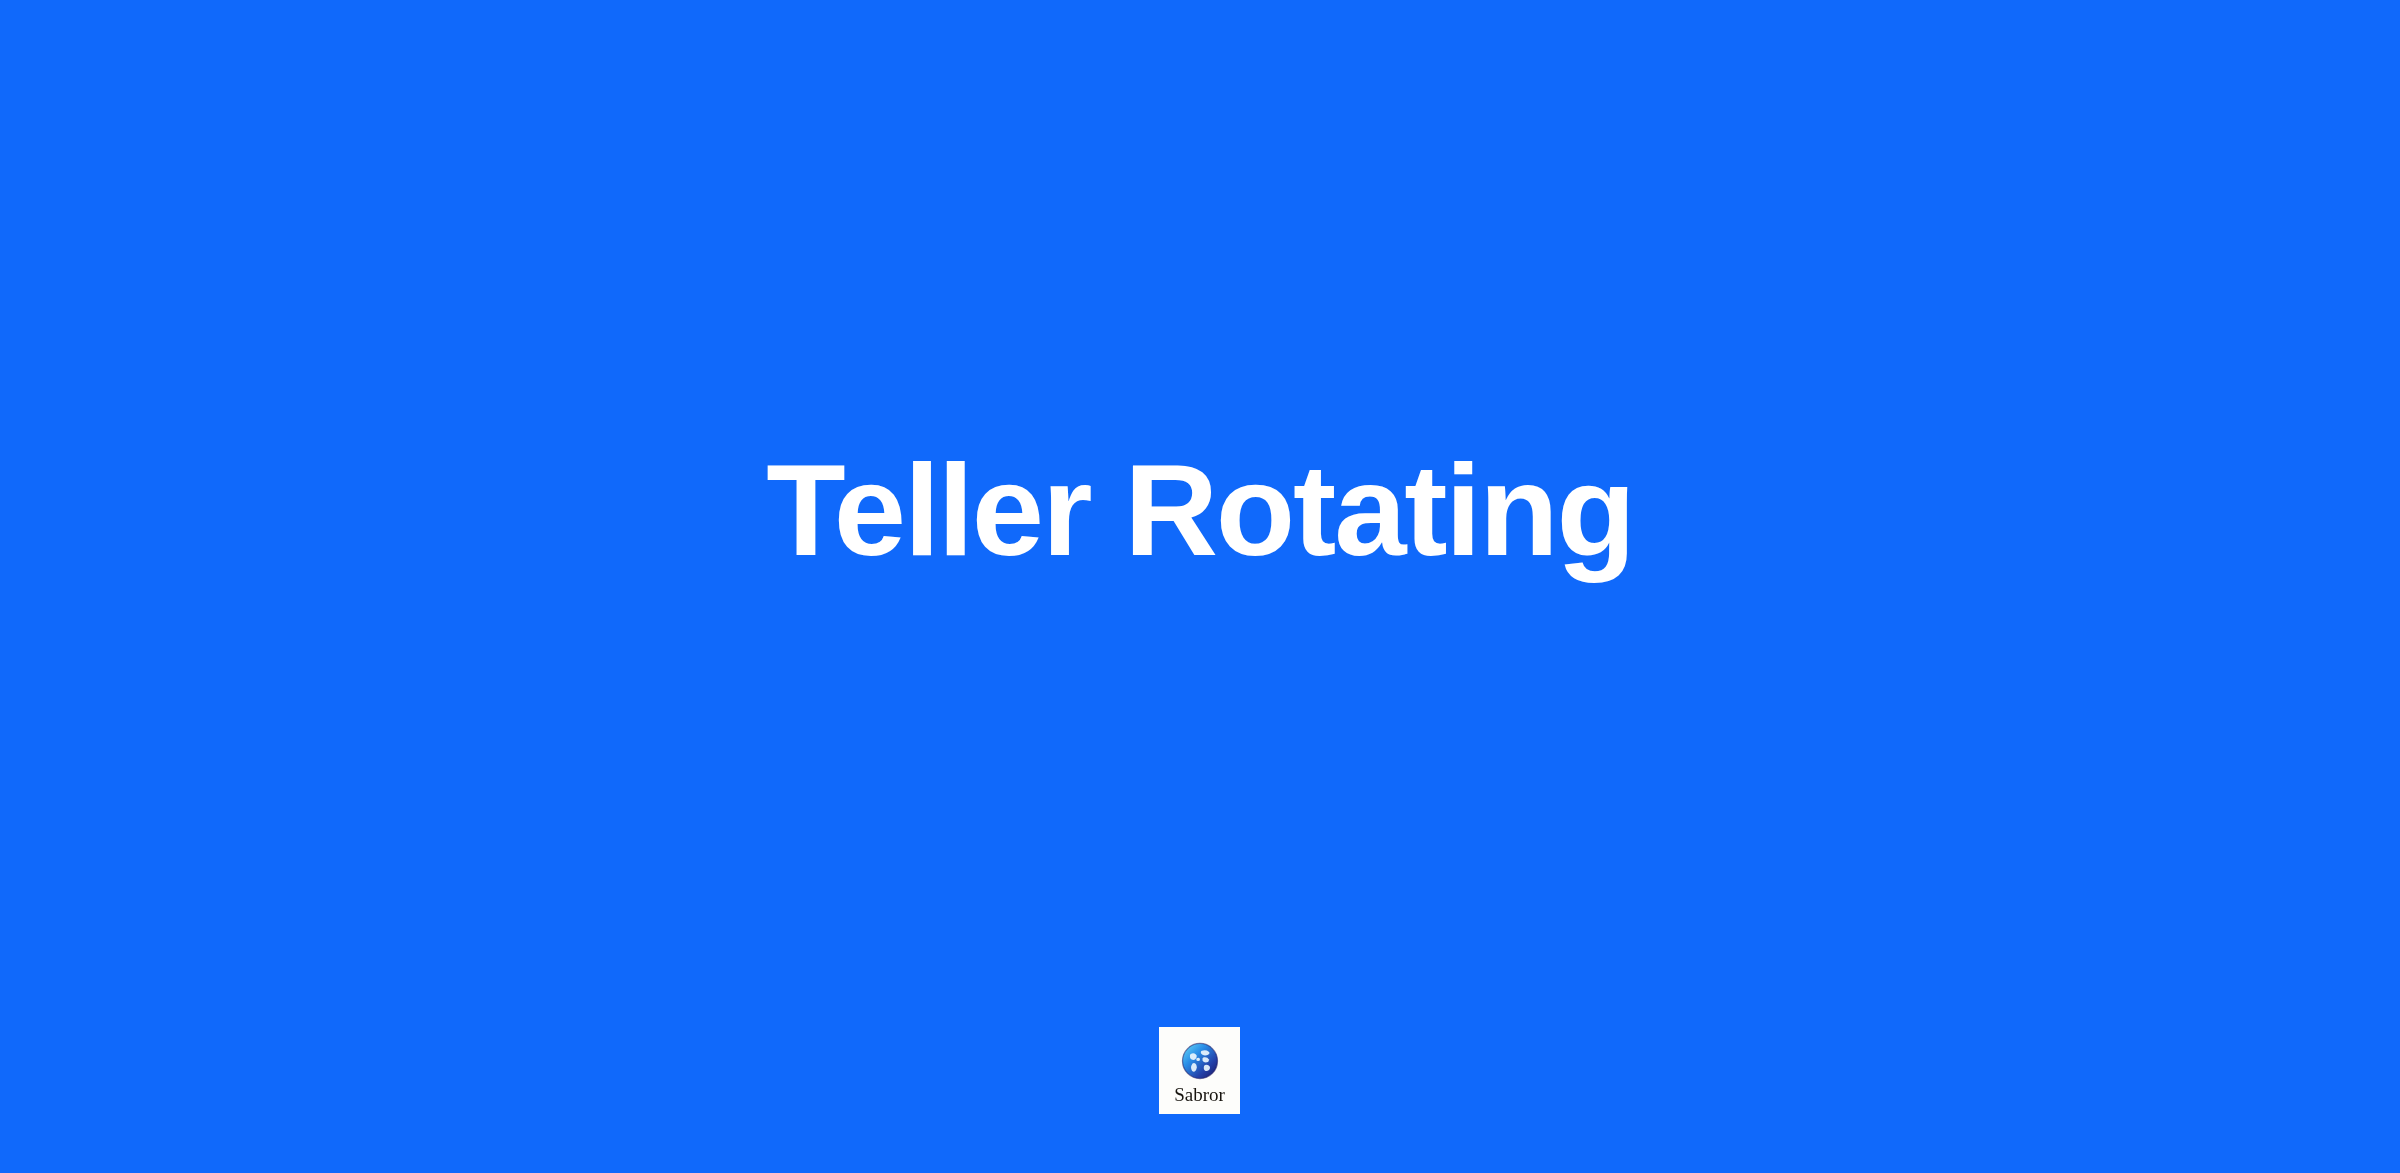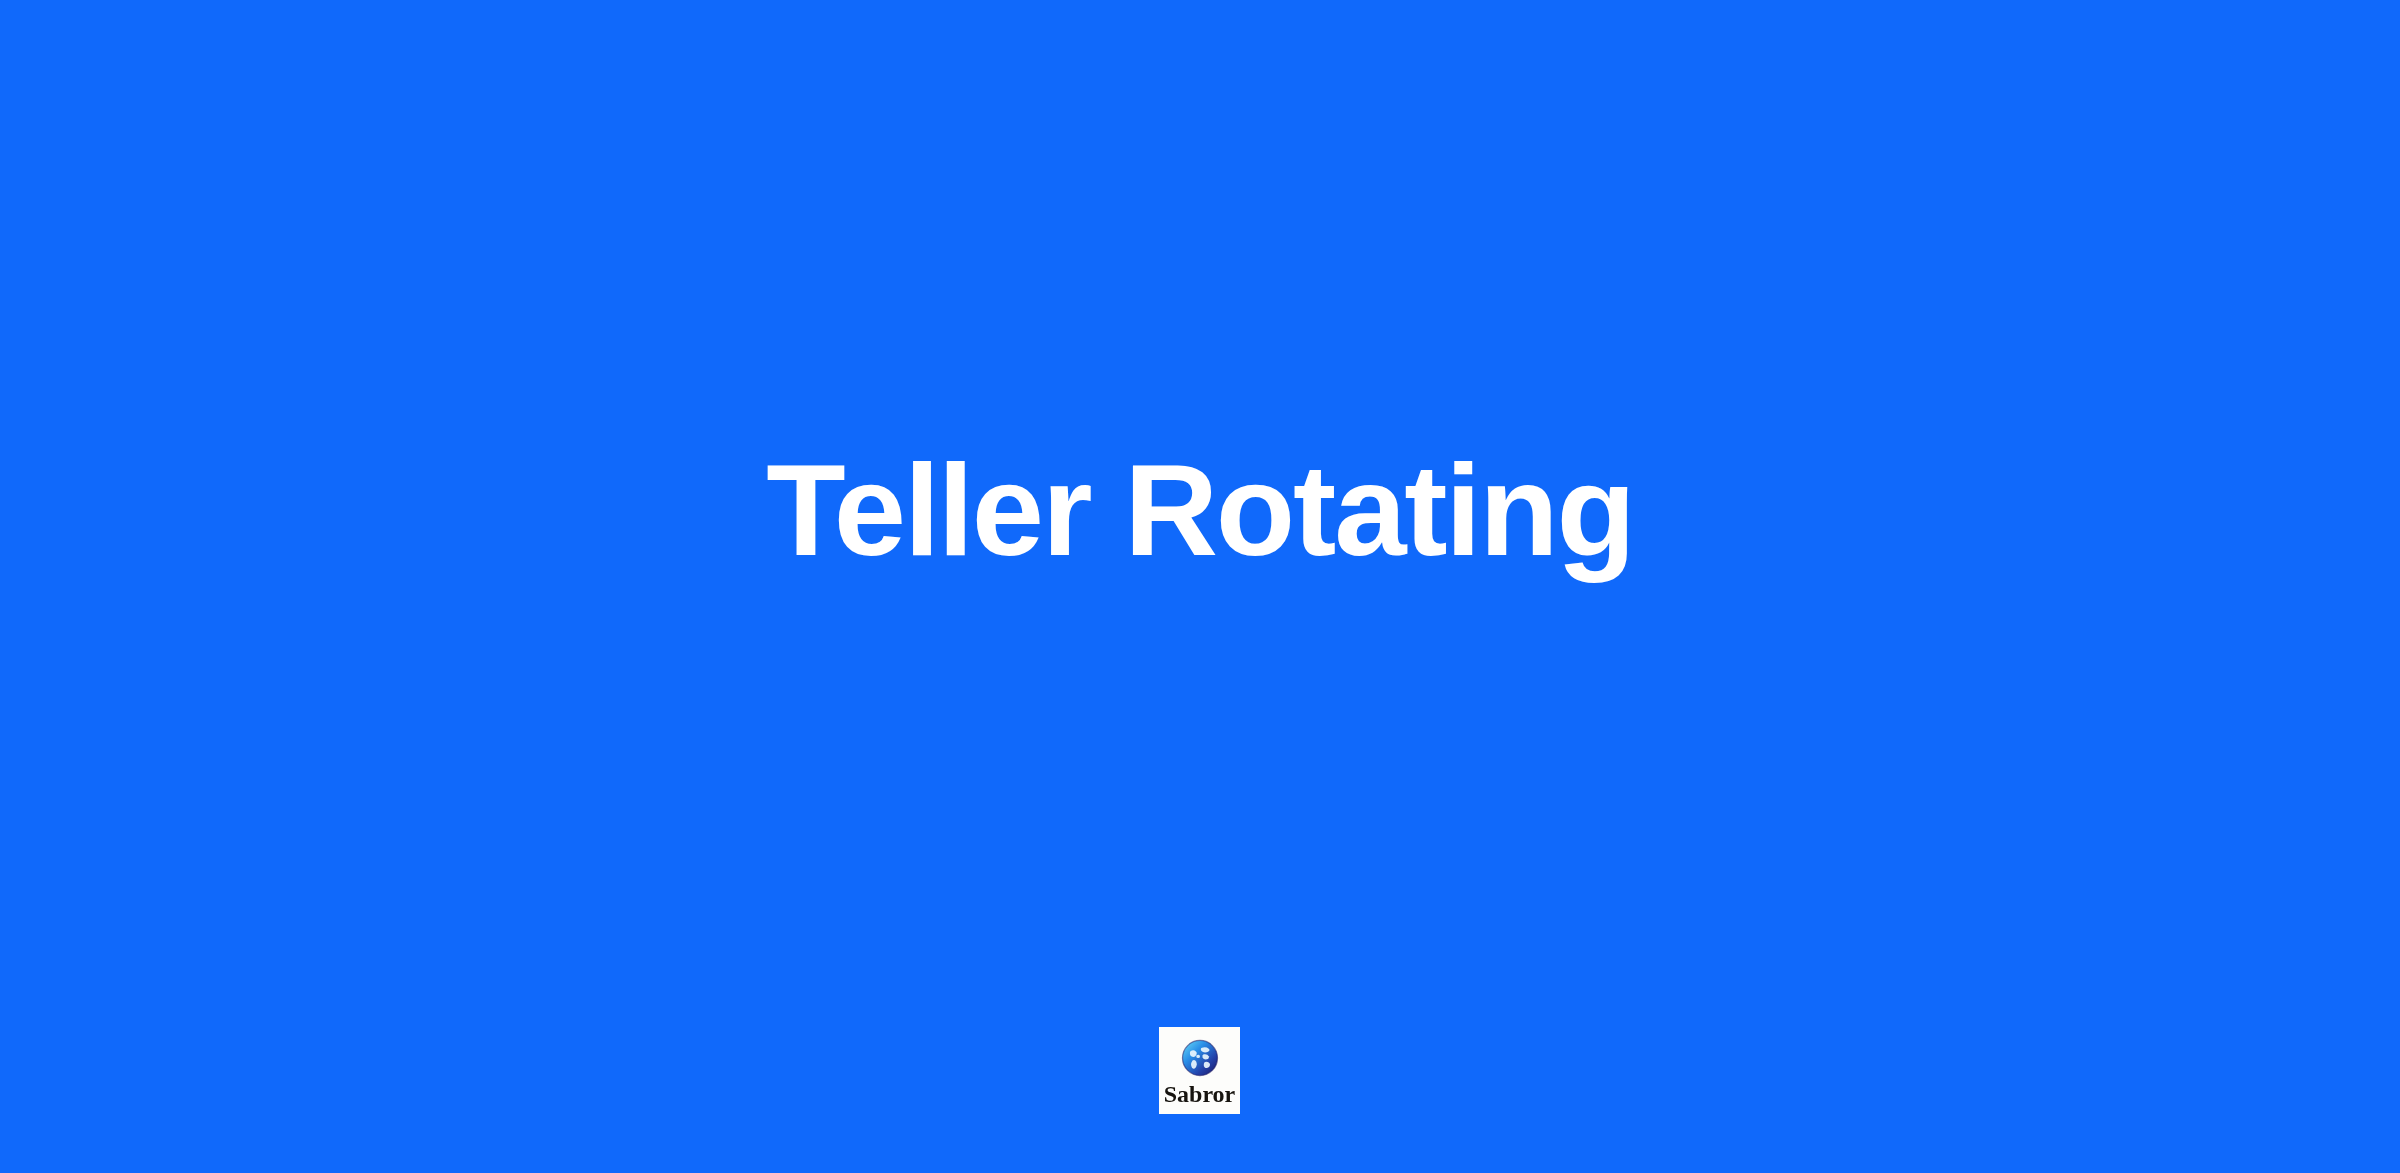--- a/index.html
+++ b/index.html
@@ -86,22 +86,22 @@
   .logo-globe {
     width: 40px;
     height: 40px;
     display: block;
     margin-top: 3px;
   }
 
   .logo-wordmark {
     display: block;
     font-family: "Liberation Serif", serif;
-    font-weight: 700;
-    font-size: 24px;
+    font-weight: 400;
+    font-size: 19px;
     line-height: 1;
     letter-spacing: 0px;
     color: #17140f;
     margin-top: 4px;
     white-space: nowrap;
   }
 </style>
 </head>
 <body>
 

